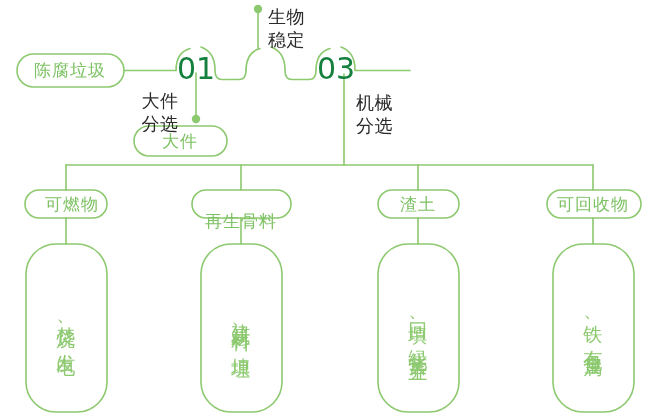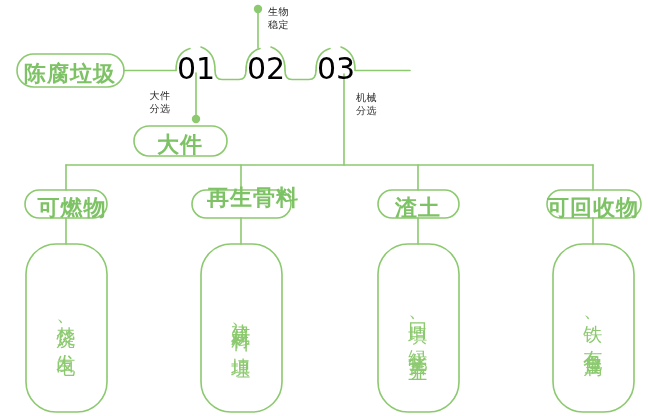--- a/index.html
+++ b/index.html
@@ -13,34 +13,33 @@
 
   
   .lbl{
     position:absolute;
     white-space:pre;
     line-height:1.15;
     pointer-events:none;
   }
   .pill-txt{
     color:#7dc264;
-    font-size:22px;
+    font-size:17px;
     letter-spacing:1px;
-    font-weight:bold;
   }
   .stage-num{
-    color:#000000;
+    color:#15803d;
     font-size:30px;
     font-weight:400;
     letter-spacing:0px;
     font-family:"DejaVu Sans","Liberation Sans",sans-serif;
   }
   .dark-note{
     color:#2b2b2b;
-    font-size:10px;
+    font-size:18px;
     line-height:1.25;
     letter-spacing:0.5px;
     text-align:right;
   }
   
   .vtext{
     position:absolute;
     color:#8cc96f;
     font-size:19px;
     writing-mode:vertical-rl;
@@ -107,34 +106,33 @@
       <rect x="26" y="244" width="81" height="168" rx="30" ry="30"></rect>
       <rect x="201" y="244" width="81" height="168" rx="30" ry="30"></rect>
       <rect x="378" y="244" width="81" height="168" rx="30" ry="30"></rect>
       <rect x="553" y="244" width="81" height="168" rx="30" ry="30"></rect>
     </g>
   </svg>
 
   <div class="lbl pill-txt center-x" style="left:70px;top:61px;">陈腐垃圾</div>
 
   <div class="lbl stage-num center-x" style="left:196px;top:52px;">01</div>
-  <div class="lbl stage-num center-x" style="left:266px;top:52px;">02</div>
   <div class="lbl stage-num center-x" style="left:336px;top:52px;text-align:right;">03</div>
 
   <div class="lbl dark-note center-x" style="left:160px;top:90px;">大件
 分选</div>
   <div class="lbl dark-note" style="left:268px;top:6px;">生物
 稳定</div>
   <div class="lbl dark-note" style="left:356px;top:92px;">机械
 分选</div>
 
   <div class="lbl pill-txt center-x" style="left:180px;top:132px;">大件</div>
 
   <div class="lbl pill-txt center-x" style="left:66px;top:195px;margin-left:6px;">可燃物</div>
-  <div class="lbl pill-txt center-x" style="left:241px;top:185px;margin-left:12px;">再生骨料</div>
+  <div class="lbl pill-txt center-x" style="left:241px;top:212px;">再生骨料</div>
   <div class="lbl pill-txt center-x" style="left:418px;top:195px;">渣土</div>
   <div class="lbl pill-txt center-x" style="left:593px;top:195px;">可回收物</div>
 
   <div class="vtext" style="left:66px;top:244px;height:168px;transform:translateX(-50%);display:flex;align-items:center;justify-content:center;">焚烧、发电</div>
   <div class="vtext" style="left:241px;top:244px;height:168px;transform:translateX(-50%);display:flex;align-items:center;justify-content:center;">建筑材料、填埋</div>
   <div class="vtext" style="left:418px;top:244px;height:168px;transform:translateX(-50%);display:flex;align-items:center;justify-content:center;">回填、绿化营养土</div>
   <div class="vtext" style="left:593px;top:244px;height:168px;transform:translateX(-50%);display:flex;align-items:center;justify-content:center;">铁、有色金属</div>
 
 </div>
 

